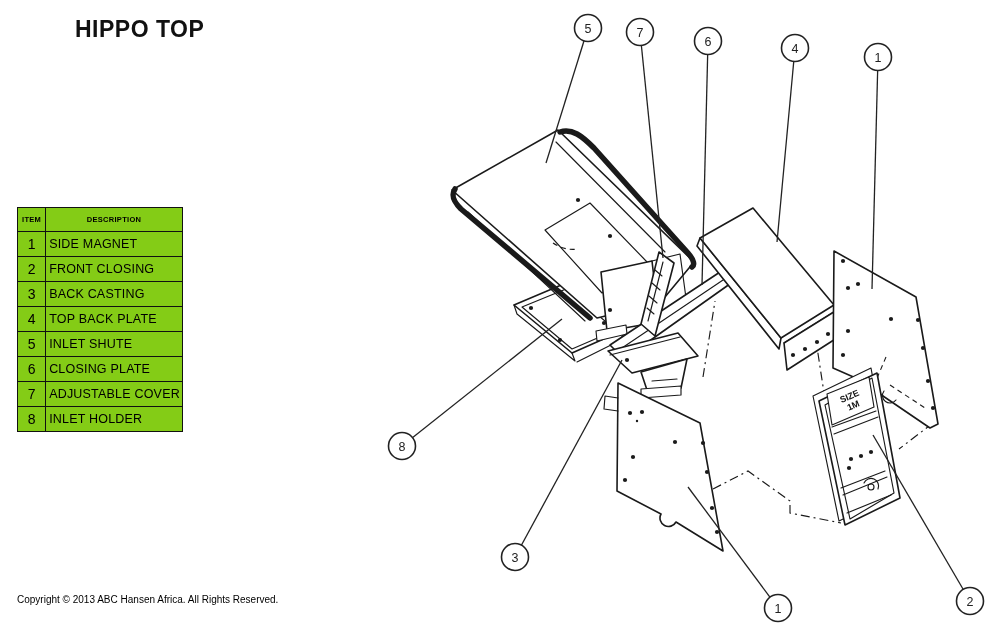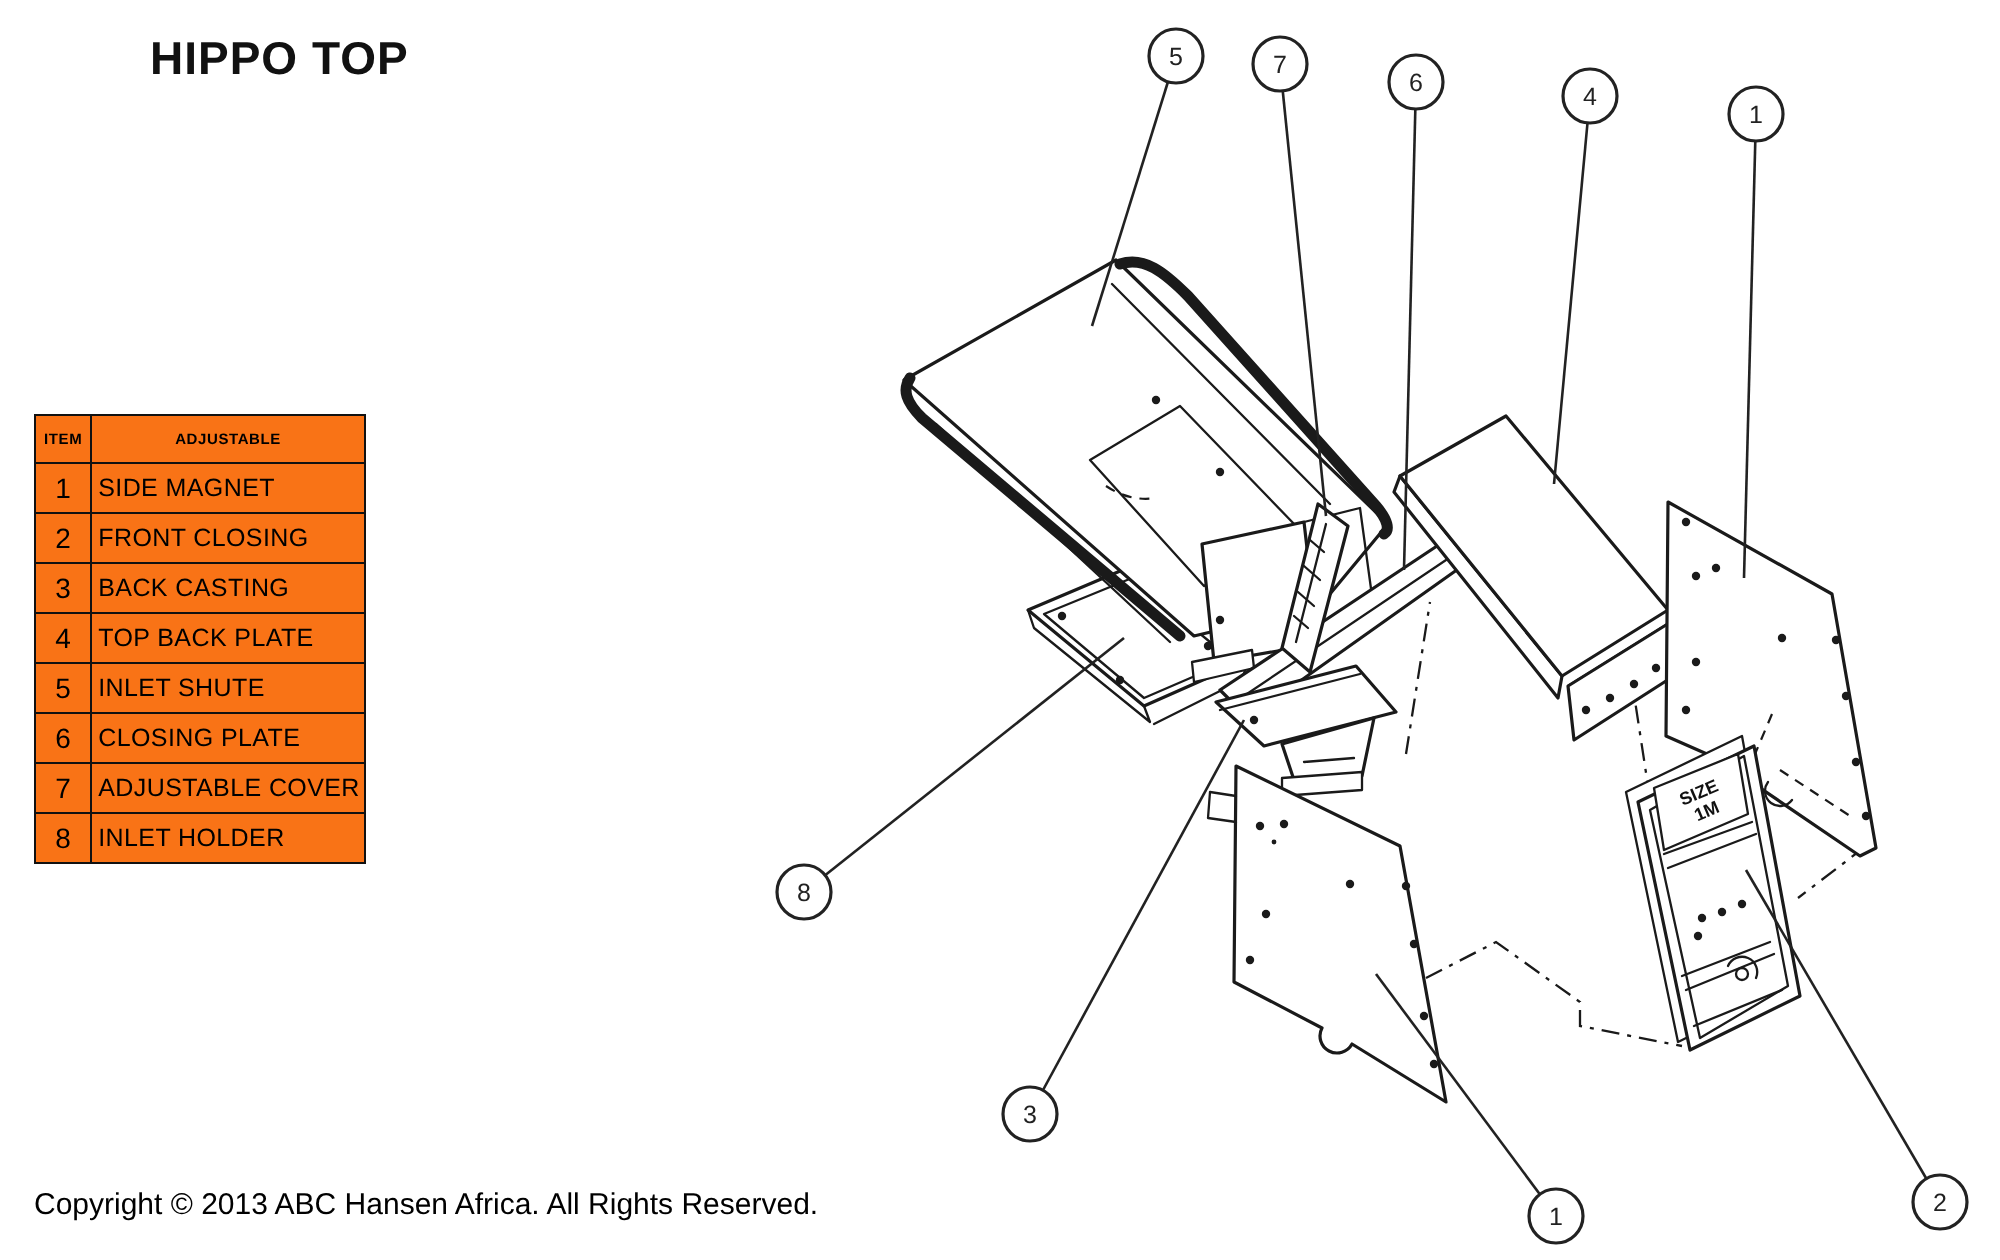--- a/index.html
+++ b/index.html
@@ -1,23 +1,23 @@
 <!DOCTYPE html>
 <html><head>
 <meta charset="utf-8">
 <style>
   html,body{margin:0;padding:0;background:#fff;}
   .sheet{position:relative;width:1000px;height:630px;background:#fff;overflow:hidden;
          font-family:"Liberation Sans",sans-serif;color:#000;}
   .title{position:absolute;left:75px;top:16px;font-size:23px;font-weight:700;
          letter-spacing:.5px;color:#111;}
-  .copyright{position:absolute;left:17px;top:594px;font-size:15px;color:#000;}
+  .copyright{position:absolute;left:17px;top:594px;font-size:10px;color:#000;}
   table.parts{position:absolute;left:17px;top:207px;border-collapse:collapse;
               background:#fff;}
-  table.parts th,table.parts td{border:1.6px solid #111;background:#f97316;}
+  table.parts th,table.parts td{border:1.6px solid #111;background:#84cc16;}
   table.parts th{font-size:7.5px;font-weight:700;letter-spacing:.3px;padding:0 4px;
                  height:23px;text-align:center;}
   table.parts td.item{width:24px;text-align:center;font-size:14px;font-weight:400;
                       height:22px;}
   table.parts td.desc{width:113px;font-size:12.5px;padding:0 2px 0 3px;
                       letter-spacing:.2px;white-space:nowrap;}
   svg.diagram{position:absolute;left:0;top:0;}
   svg .ln{stroke:#1a1a1a;fill:none;stroke-width:1.6;stroke-linecap:round;stroke-linejoin:round;}
   svg .thin{stroke-width:1.15;}
   svg .band{stroke-width:5.5;}
@@ -36,21 +36,21 @@
 <body>
 
 <div class="sheet">
 
   <div class="title">HIPPO TOP</div>
 
   <table class="parts">
     <tbody>
         <tr>
       <th>ITEM</th>
-      <th>ADJUSTABLE</th>
+      <th>DESCRIPTION</th>
     </tr>
     <tr>
       <td class="item">1</td>
       <td class="desc">SIDE MAGNET</td>
     </tr>
     <tr>
       <td class="item">2</td>
       <td class="desc">FRONT CLOSING</td>
     </tr>
     <tr>

